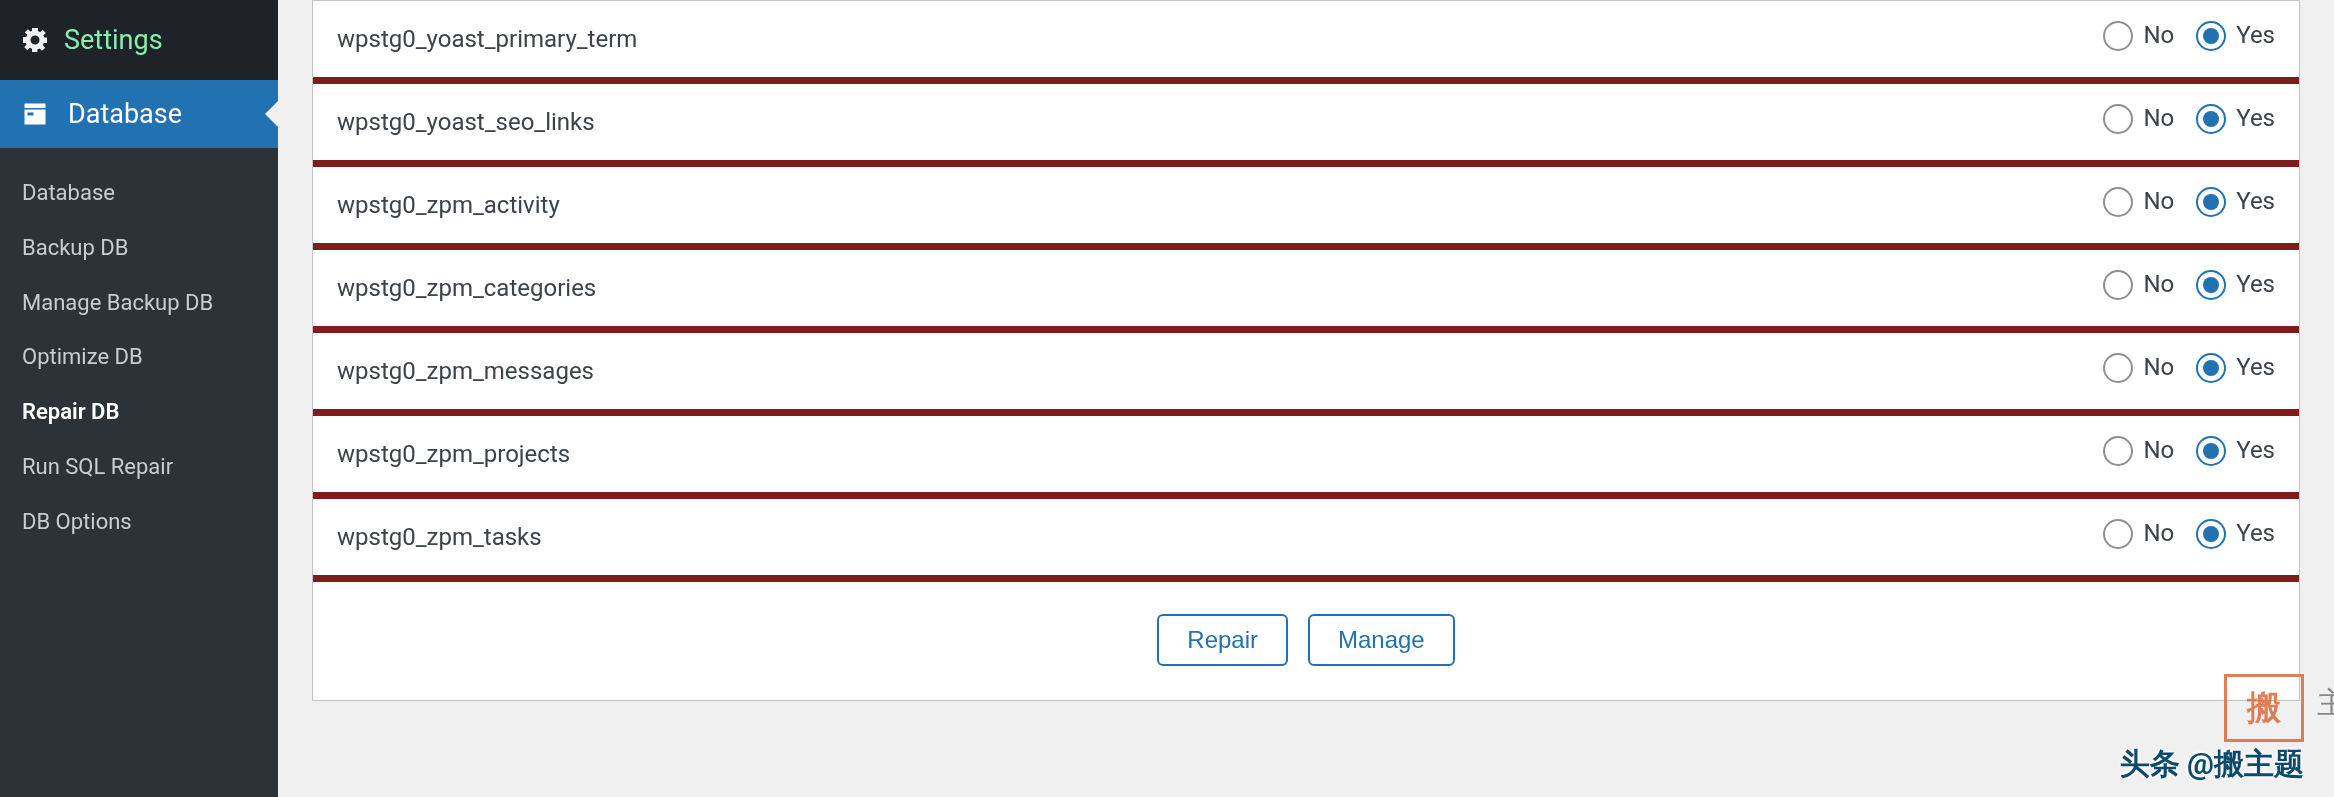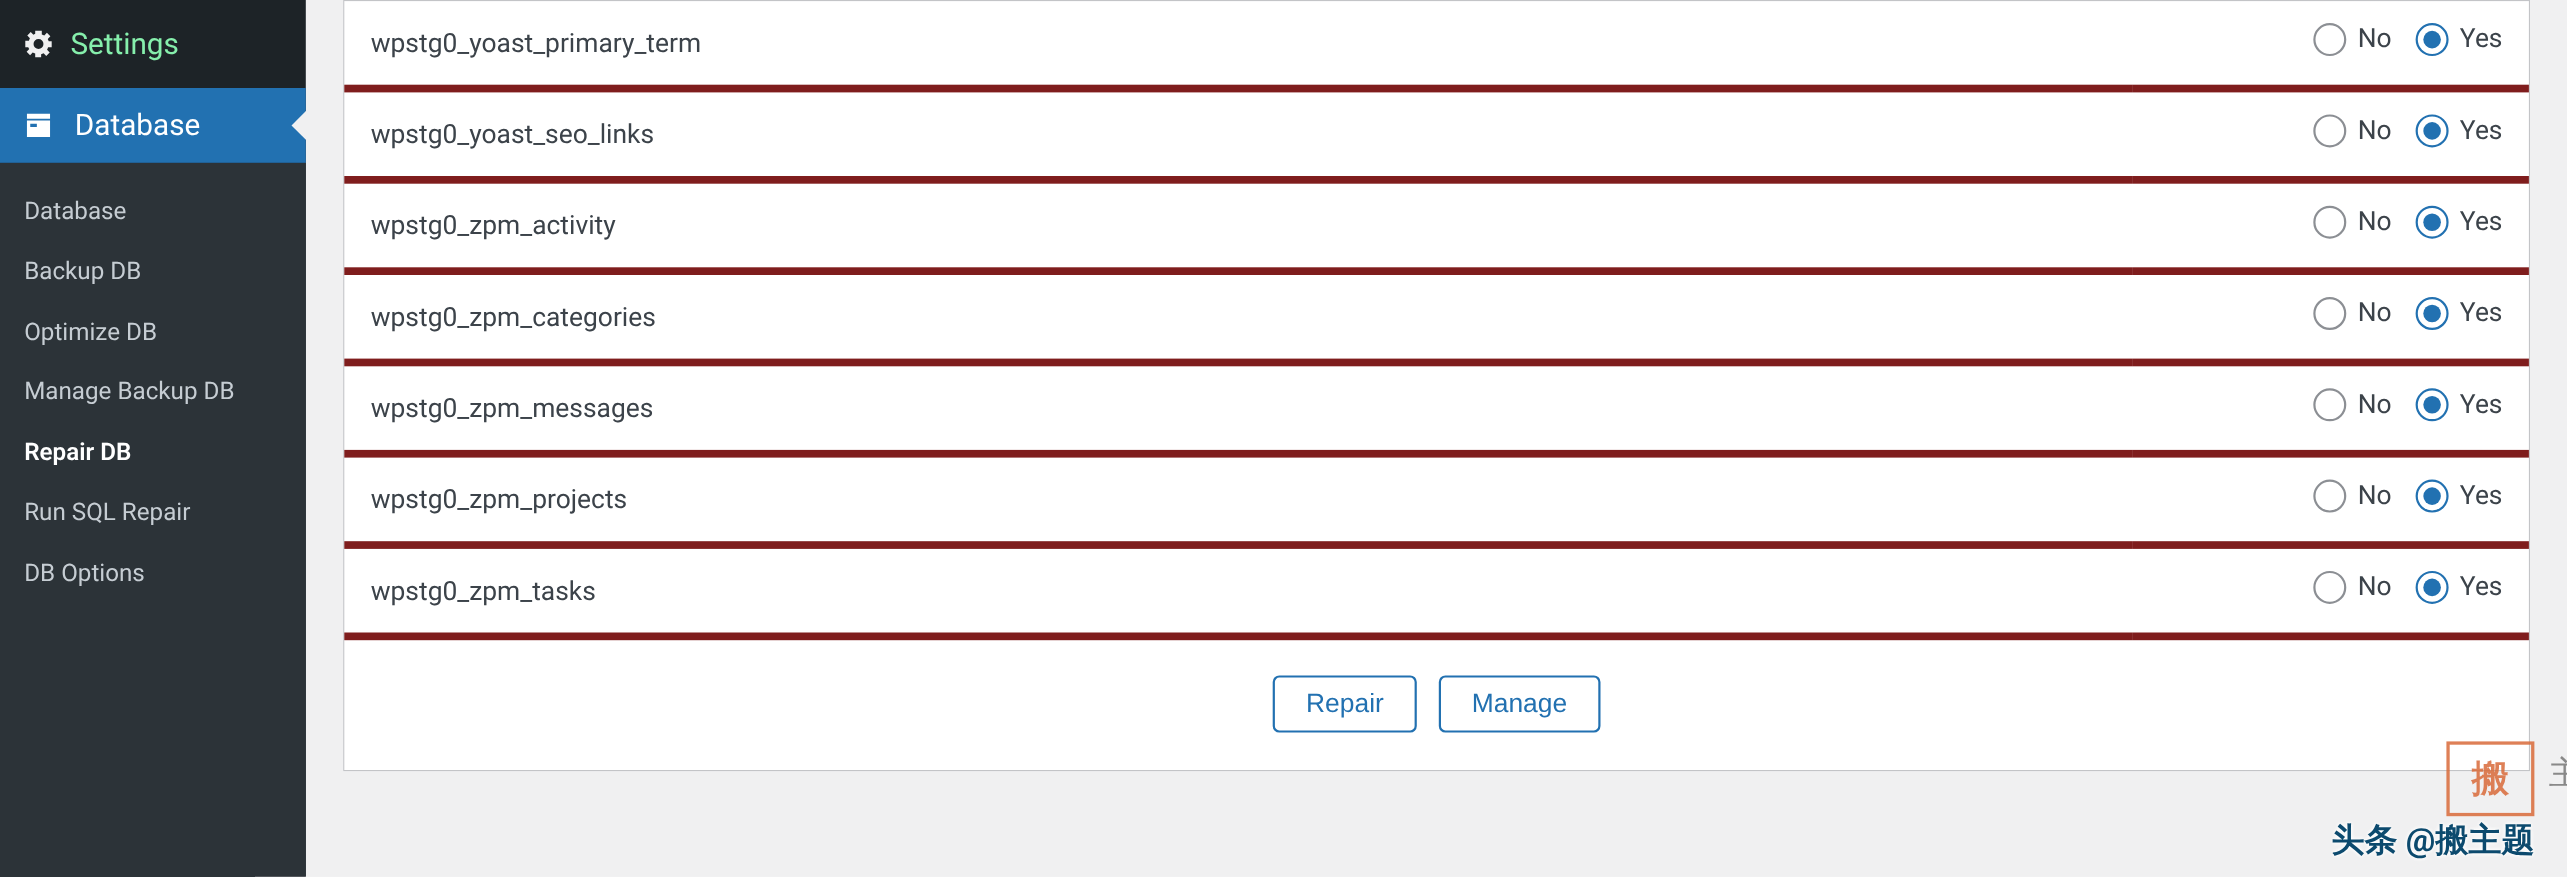--- a/index.html
+++ b/index.html
@@ -62,22 +62,22 @@
     <div class="sb-active">
       <svg viewBox="0 0 20 20">
           <path d="M3 3h14v3H3V3zm0 4h14v10H3V7zm2 2v2h4V9H5z"></path>
         </svg>
       <span>Database</span>
     </div>
 
     <div class="sb-sub" id="submenu">
         <a>Database</a>
         <a>Backup DB</a>
+        <a>Manage Backup DB</a>
         <a>Optimize DB</a>
-        <a>Manage Backup DB</a>
         <a class="current">Repair DB</a>
         <a>Run SQL Repair</a>
         <a>DB Options</a>
       </div>
   </nav>
 
   <main class="main">
     <div class="panel">
       <table>
         <tbody id="tbody">

